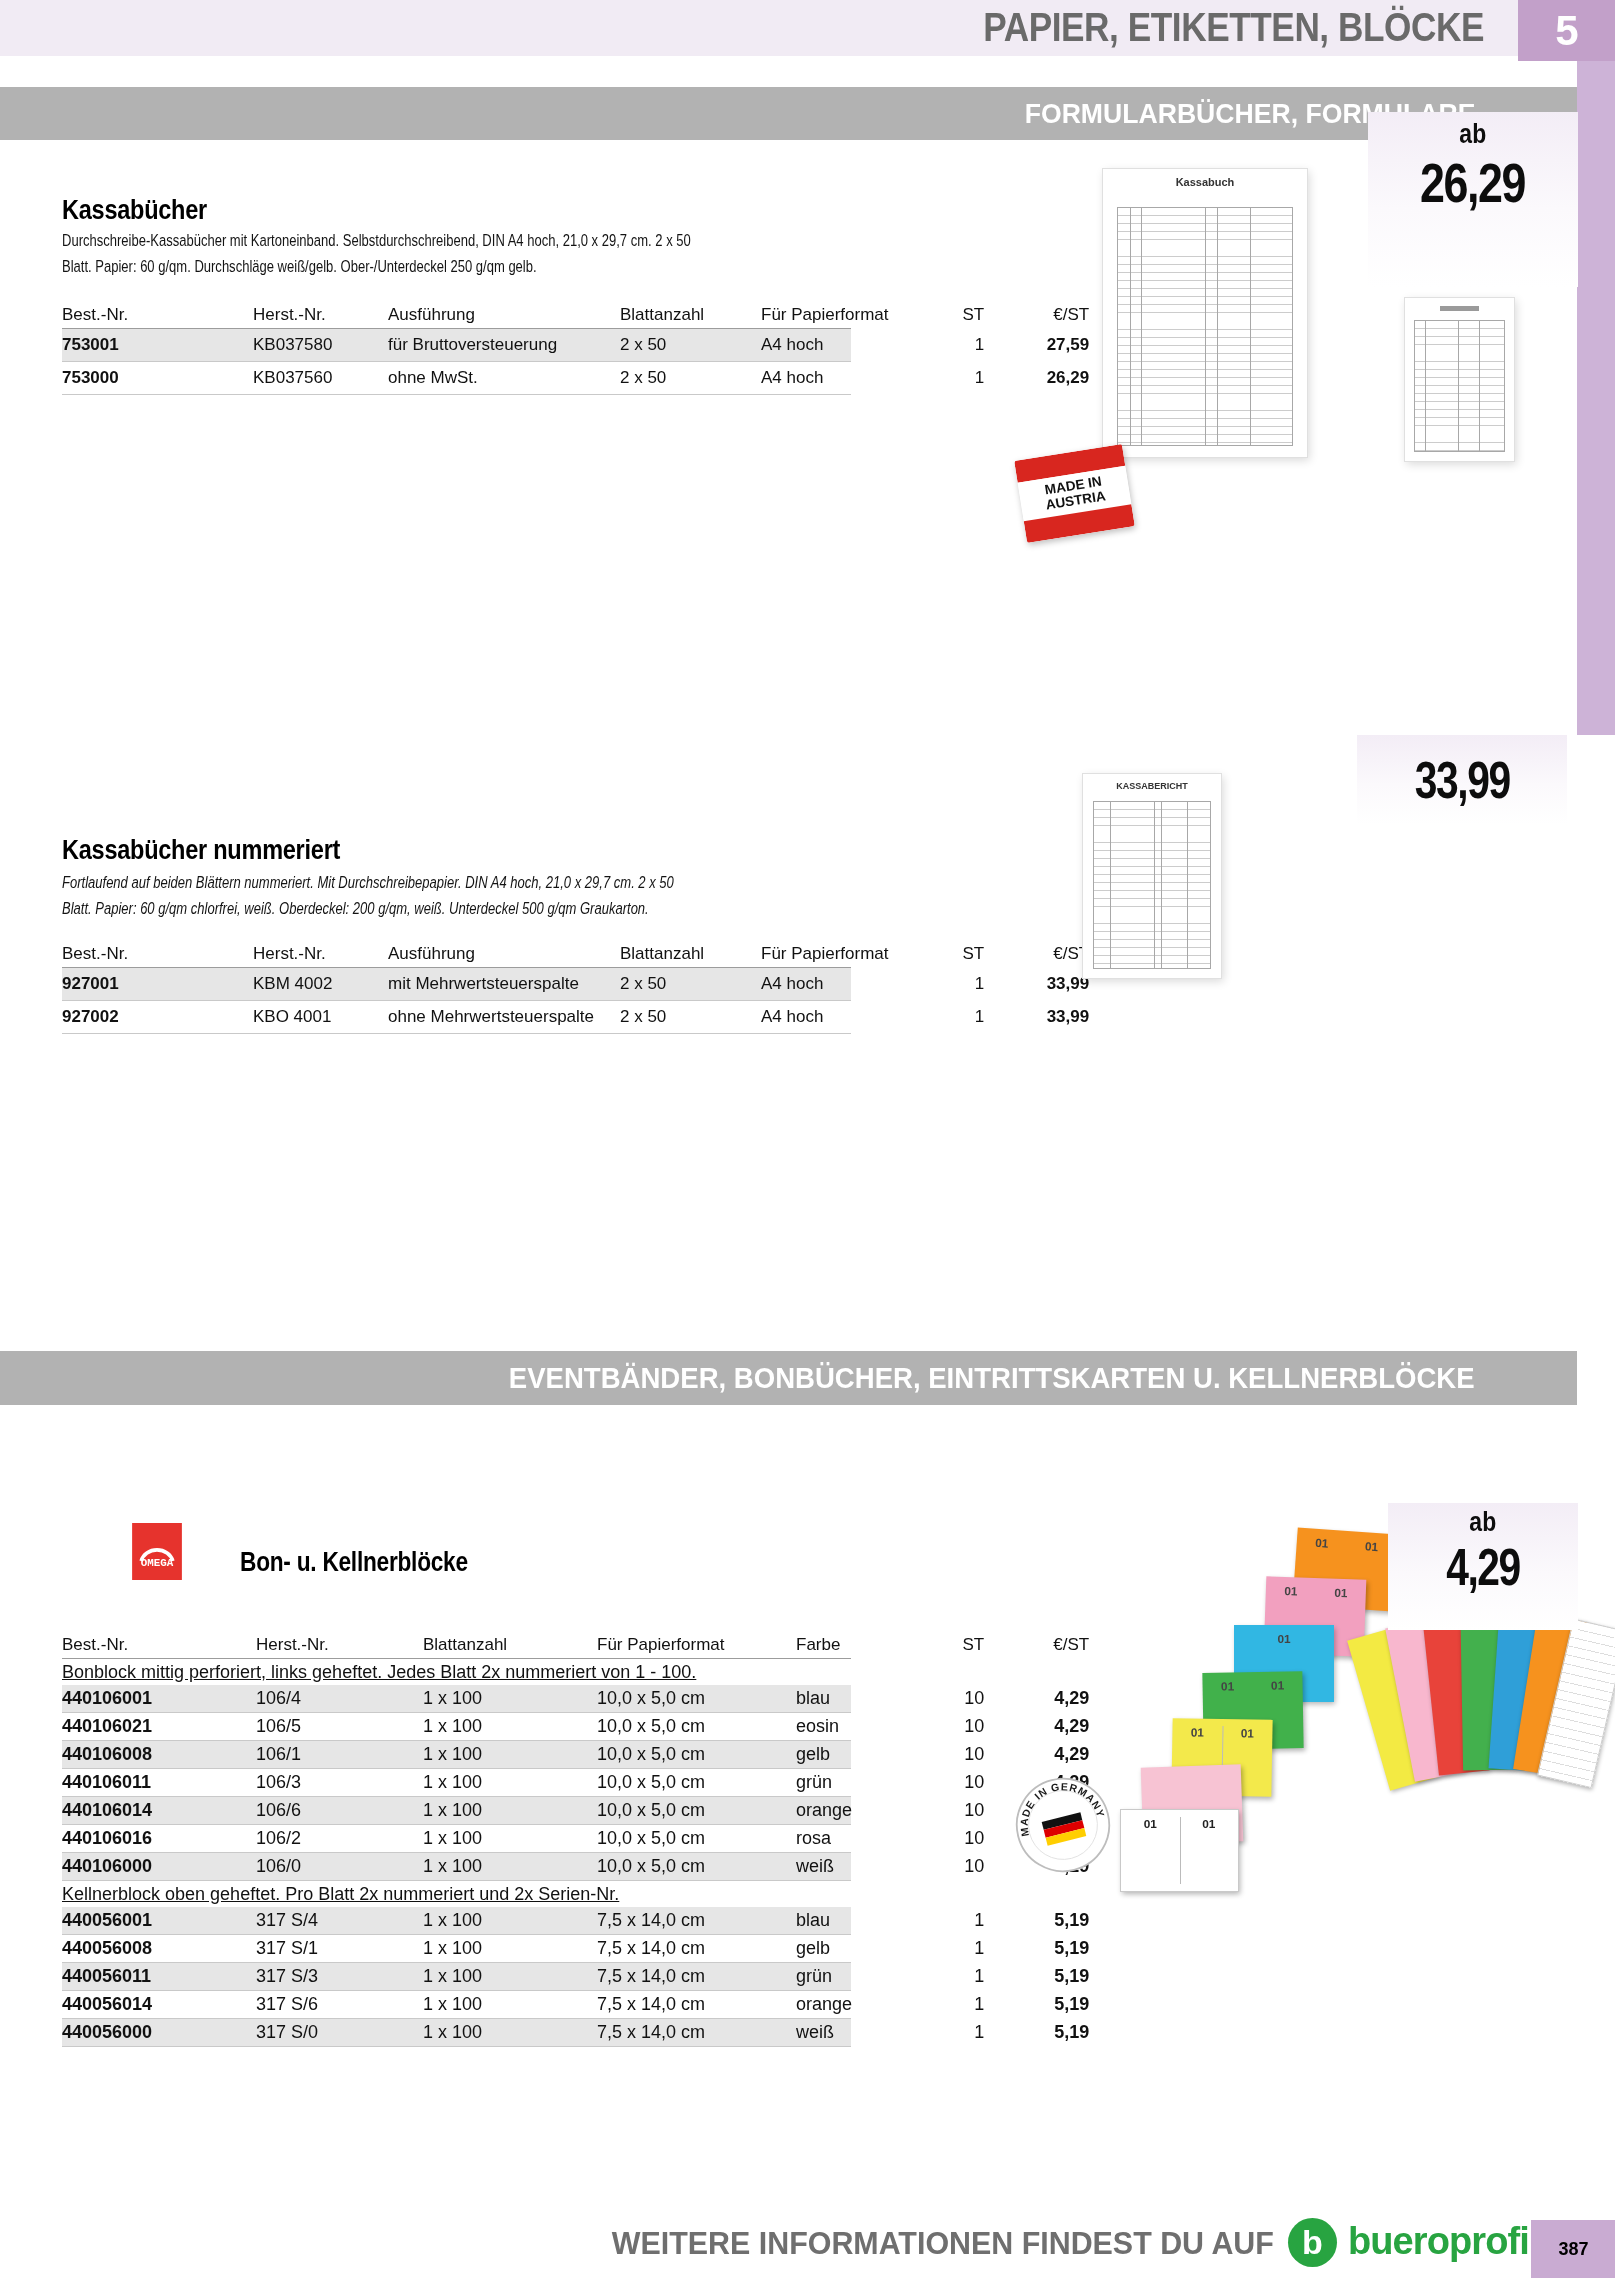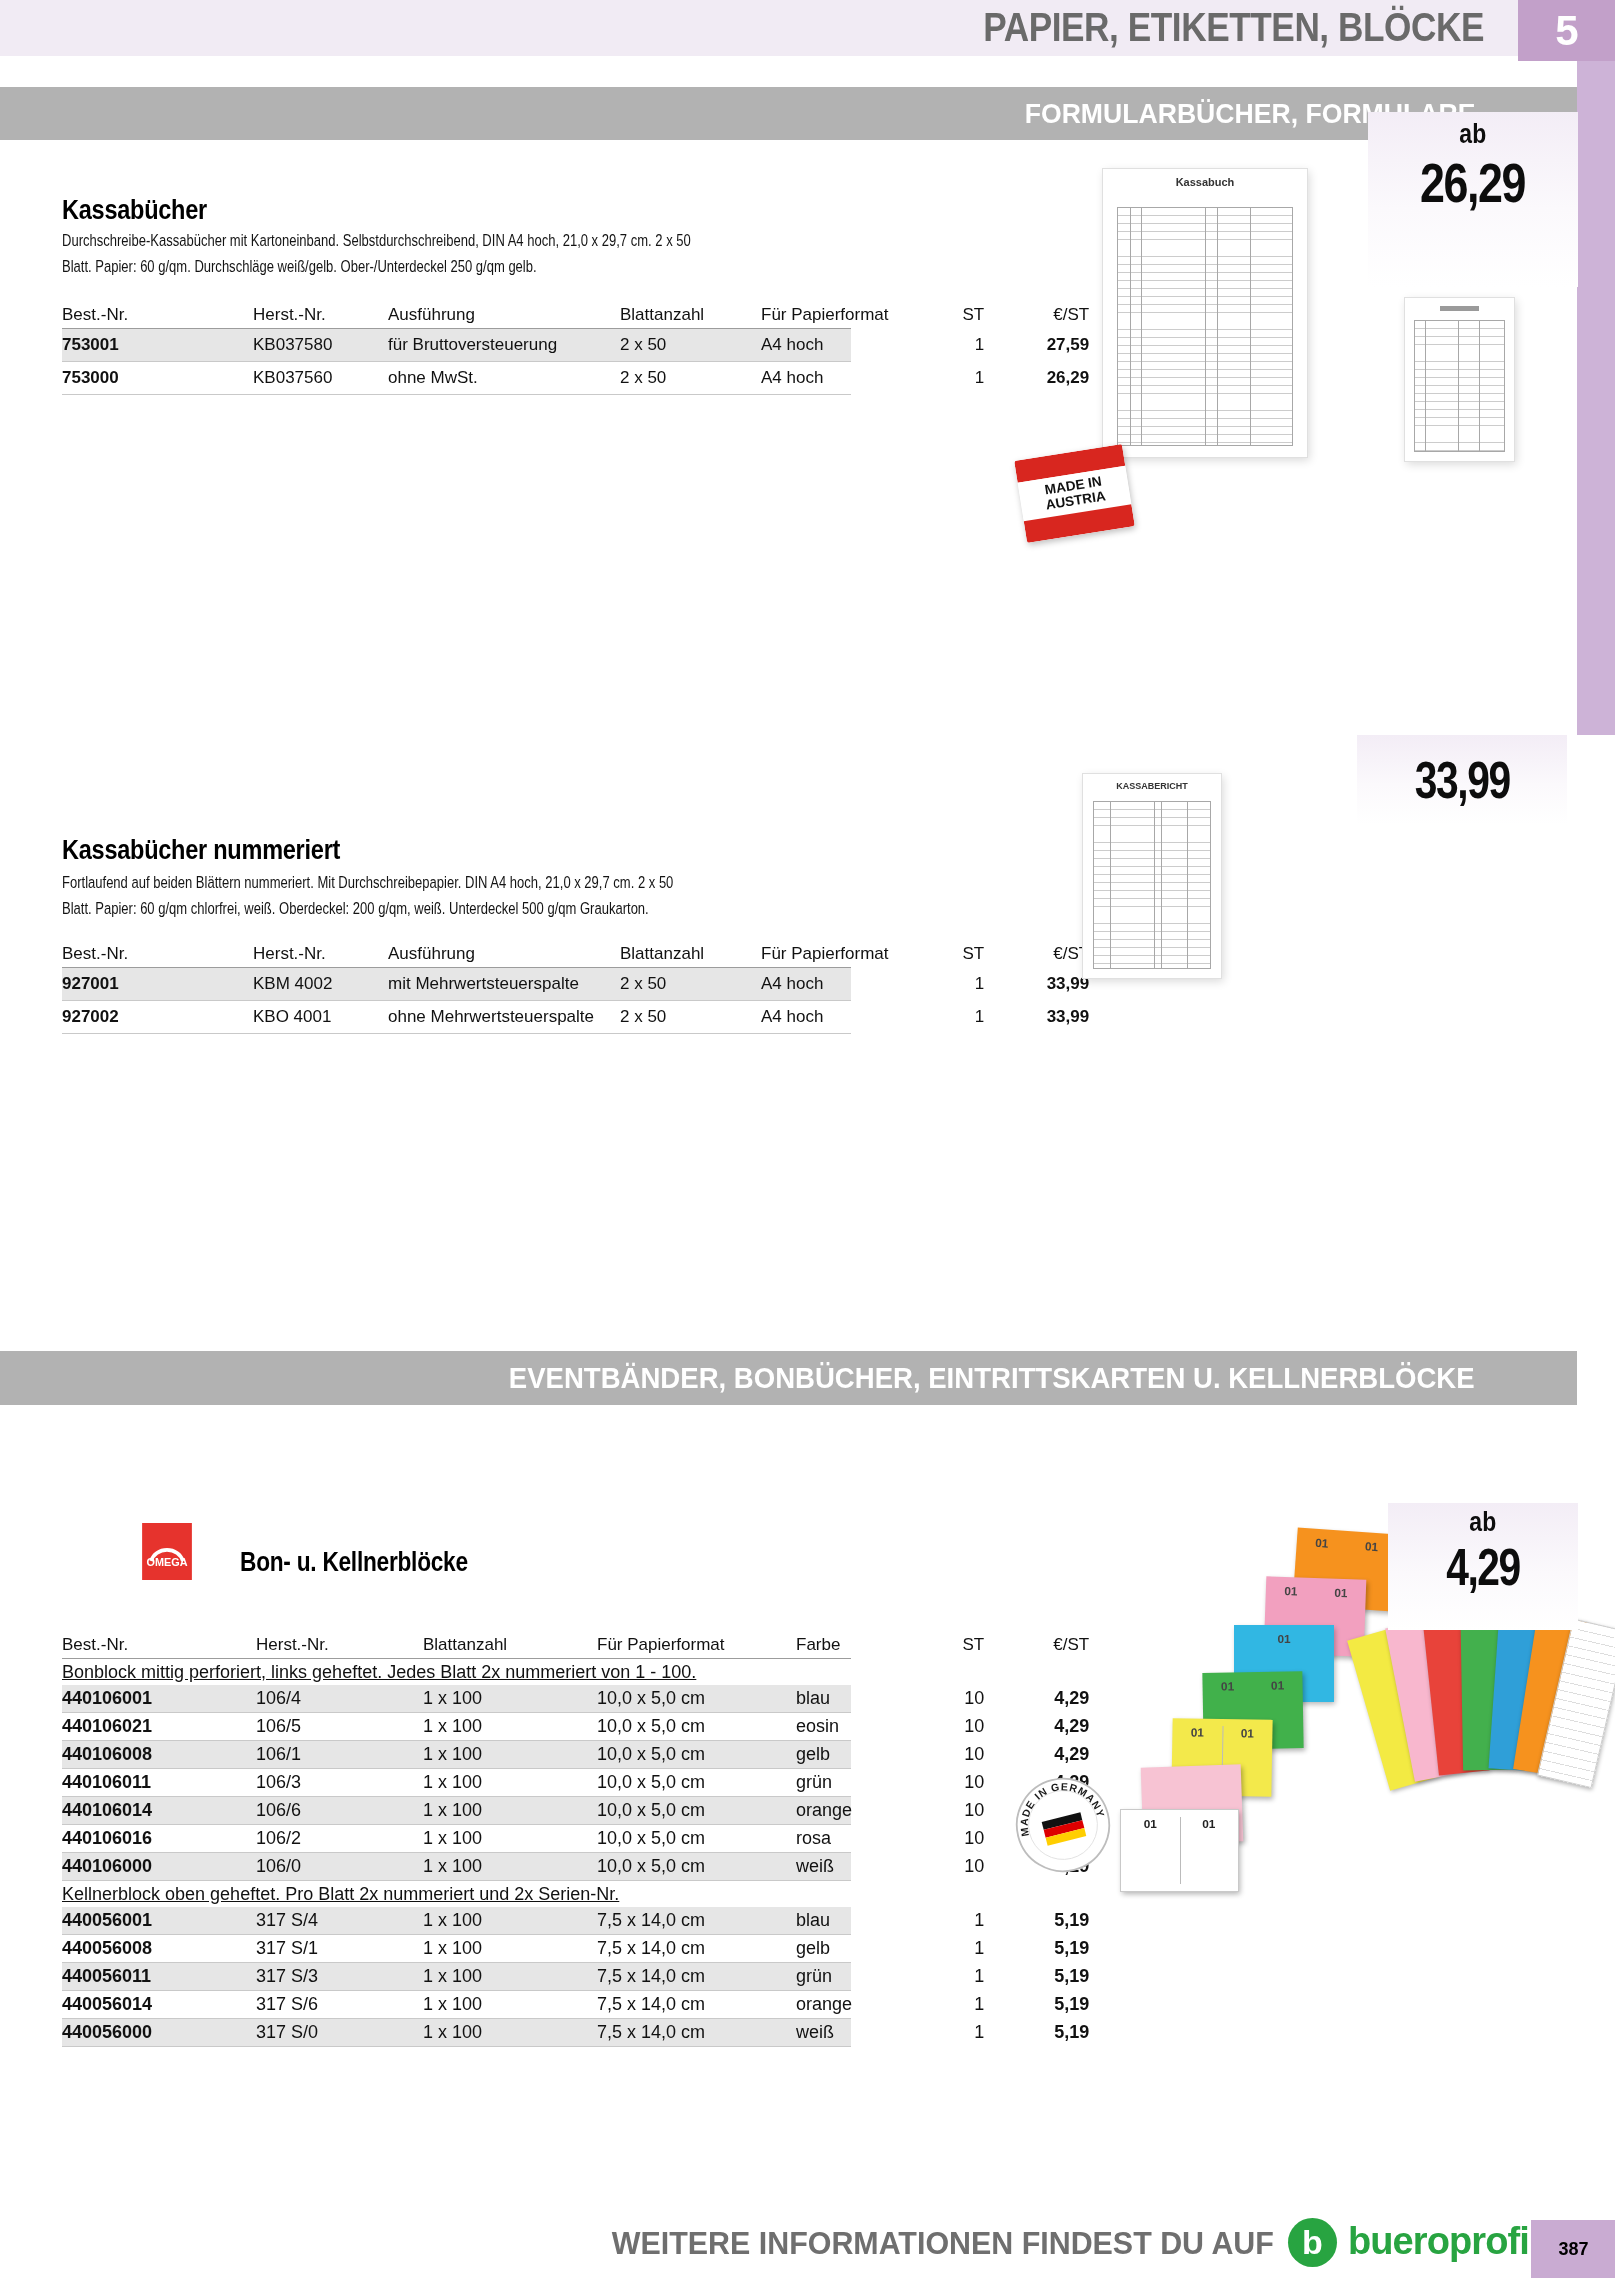--- a/index.html
+++ b/index.html
@@ -90,21 +90,21 @@
   .kellner-group{position:absolute;left:1382px;top:1612px;width:226px;height:262px;}
   .sheet{position:absolute;width:51px;height:156px;box-shadow:0.9px 1.8px 4.5px rgba(0,0,0,.3);
          transform-origin:50% 95%;}
   .sheet.white{width:54px;height:159px;border:0.9px solid #ccc;background:
          repeating-linear-gradient(180deg,#ffffff 0 8.1px,#dddddd 8.1px 9px);}
 
   
   .germany{position:absolute;left:38px;top:257px;width:96px;height:96px;transform:rotate(-14deg);}
 
   
-  .omega{position:absolute;left:142px;top:1523px;width:50px;height:46px;}
+  .omega{position:absolute;left:132px;top:1523px;width:50px;height:46px;font-family:Liberation Mono, monospace;}
 
   
   .foot-text{position:absolute;right:342px;top:2225px;font-size:32px;font-weight:700;color:#6f6f6f;
              white-space:nowrap;transform:scaleX(.95);transform-origin:right center;}
   .bp-circle{position:absolute;left:1288px;top:2218px;width:49px;height:49px;border-radius:50%;
              background:#28a441;color:#fff;display:flex;align-items:center;justify-content:center;
              font-size:34px;font-weight:700;}
   .bp-site{position:absolute;left:1348px;top:2220px;font-size:38px;font-weight:700;color:#28a441;letter-spacing:-0.9px;}
   .page-badge{position:absolute;left:1531px;top:2220px;width:85px;height:58px;background:#c9abd2;
               color:#000000;font-size:18px;font-weight:700;display:flex;align-items:center;justify-content:center;}
@@ -186,21 +186,21 @@
   <div class="austria">
     <div class="at-red"></div>
     <div class="at-mid">
       <span>MADE IN</span>
       <span>AUSTRIA</span>
     </div>
     <div class="at-red"></div>
   </div>
 
   <div class="sec-title" style="left:62px;top:834px;">Kassabücher nummeriert</div>
-  <div class="desc" style="left:62px;top:870px;">
+  <div class="desc" style="left:62px;top:870px;font-style:italic;">
     <div class="desc-line">Fortlaufend auf beiden Blättern nummeriert. Mit Durchschreibepapier. DIN A4 hoch, 21,0 x 29,7 cm. 2 x 50</div>
     <div class="desc-line">Blatt. Papier: 60 g/qm chlorfrei, weiß. Oberdeckel: 200 g/qm, weiß. Unterdeckel 500 g/qm Graukarton.</div>
   </div>
   <div class="ptable table12" style="left:62px;top:941px;">
       <div class="trow thead">
         <div class="tcell c0">Best.-Nr.</div>
         <div class="tcell c1">Herst.-Nr.</div>
         <div class="tcell c2">Ausführung</div>
         <div class="tcell c3">Blattanzahl</div>
         <div class="tcell c4">Für Papierformat</div>

